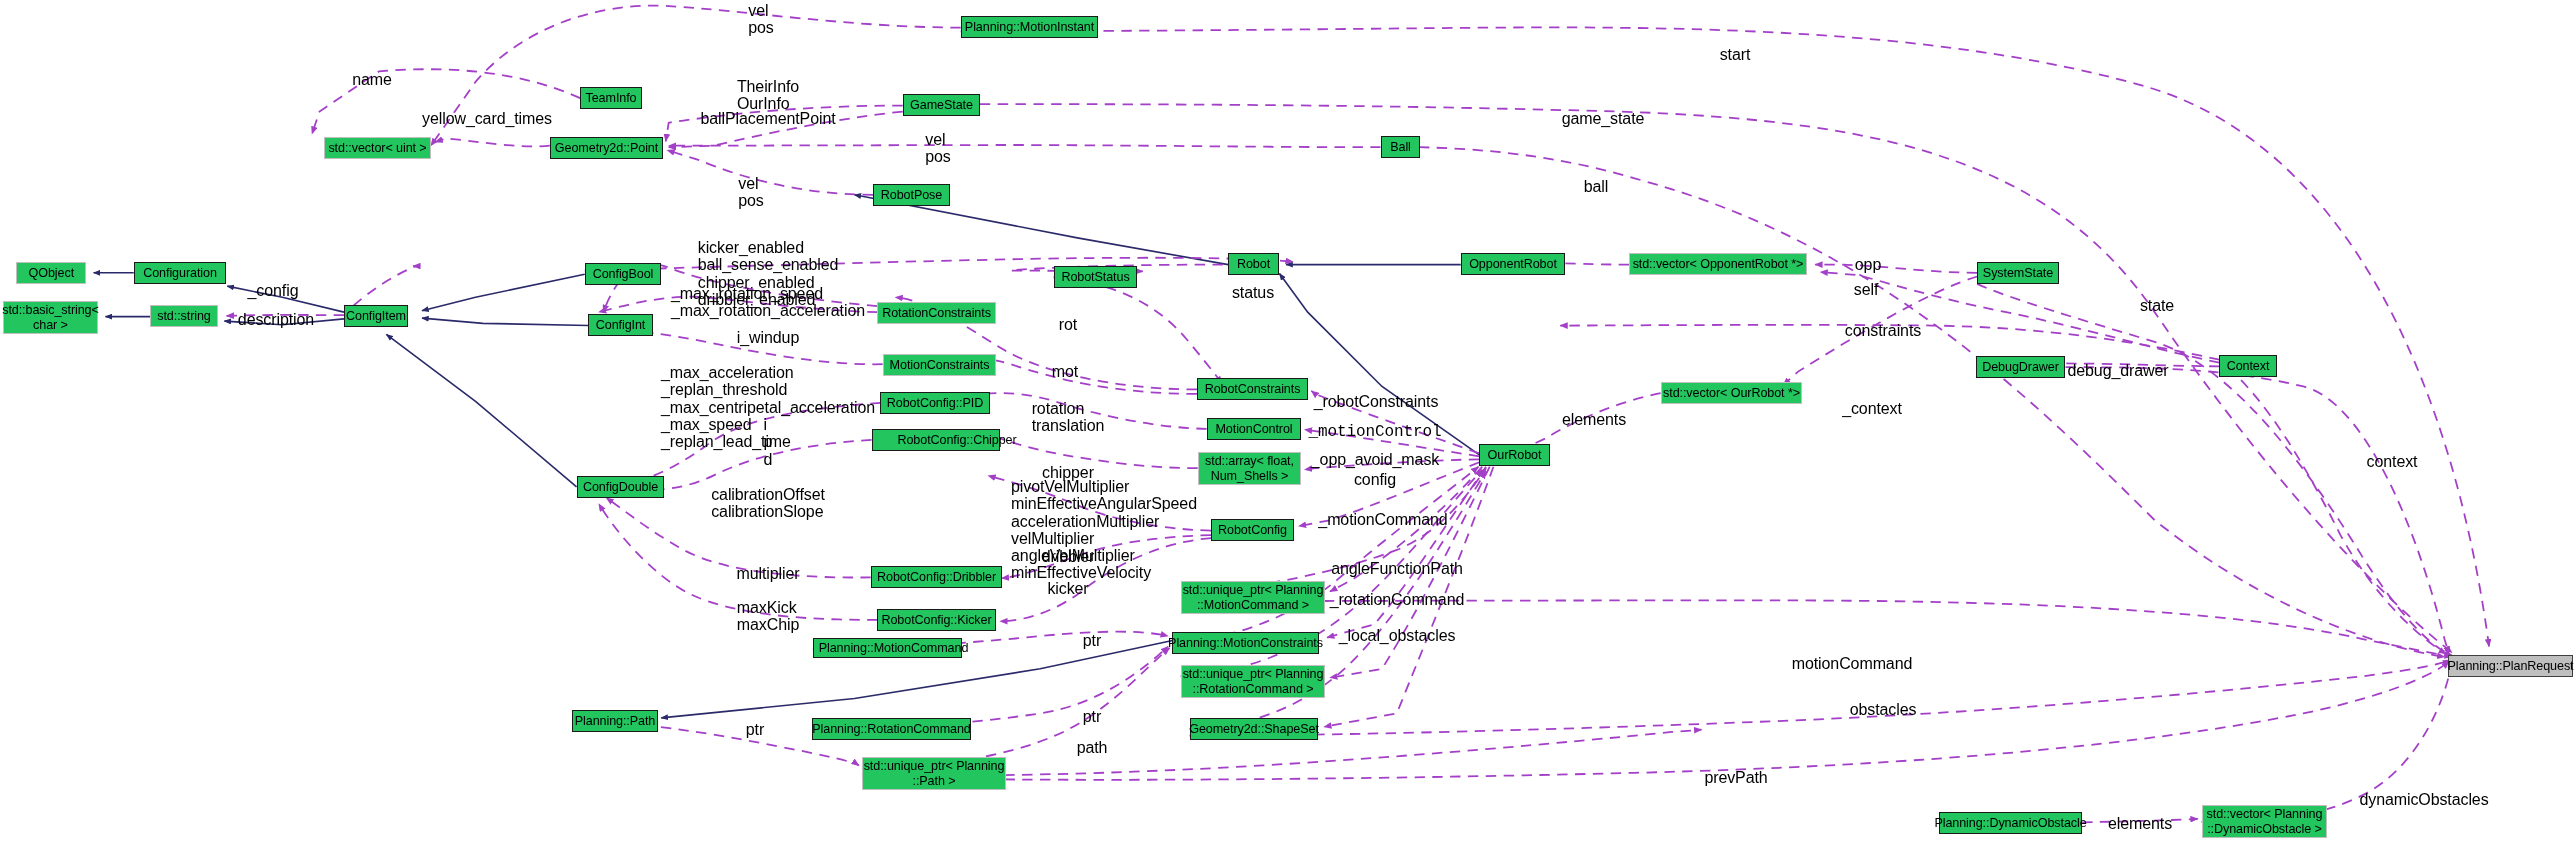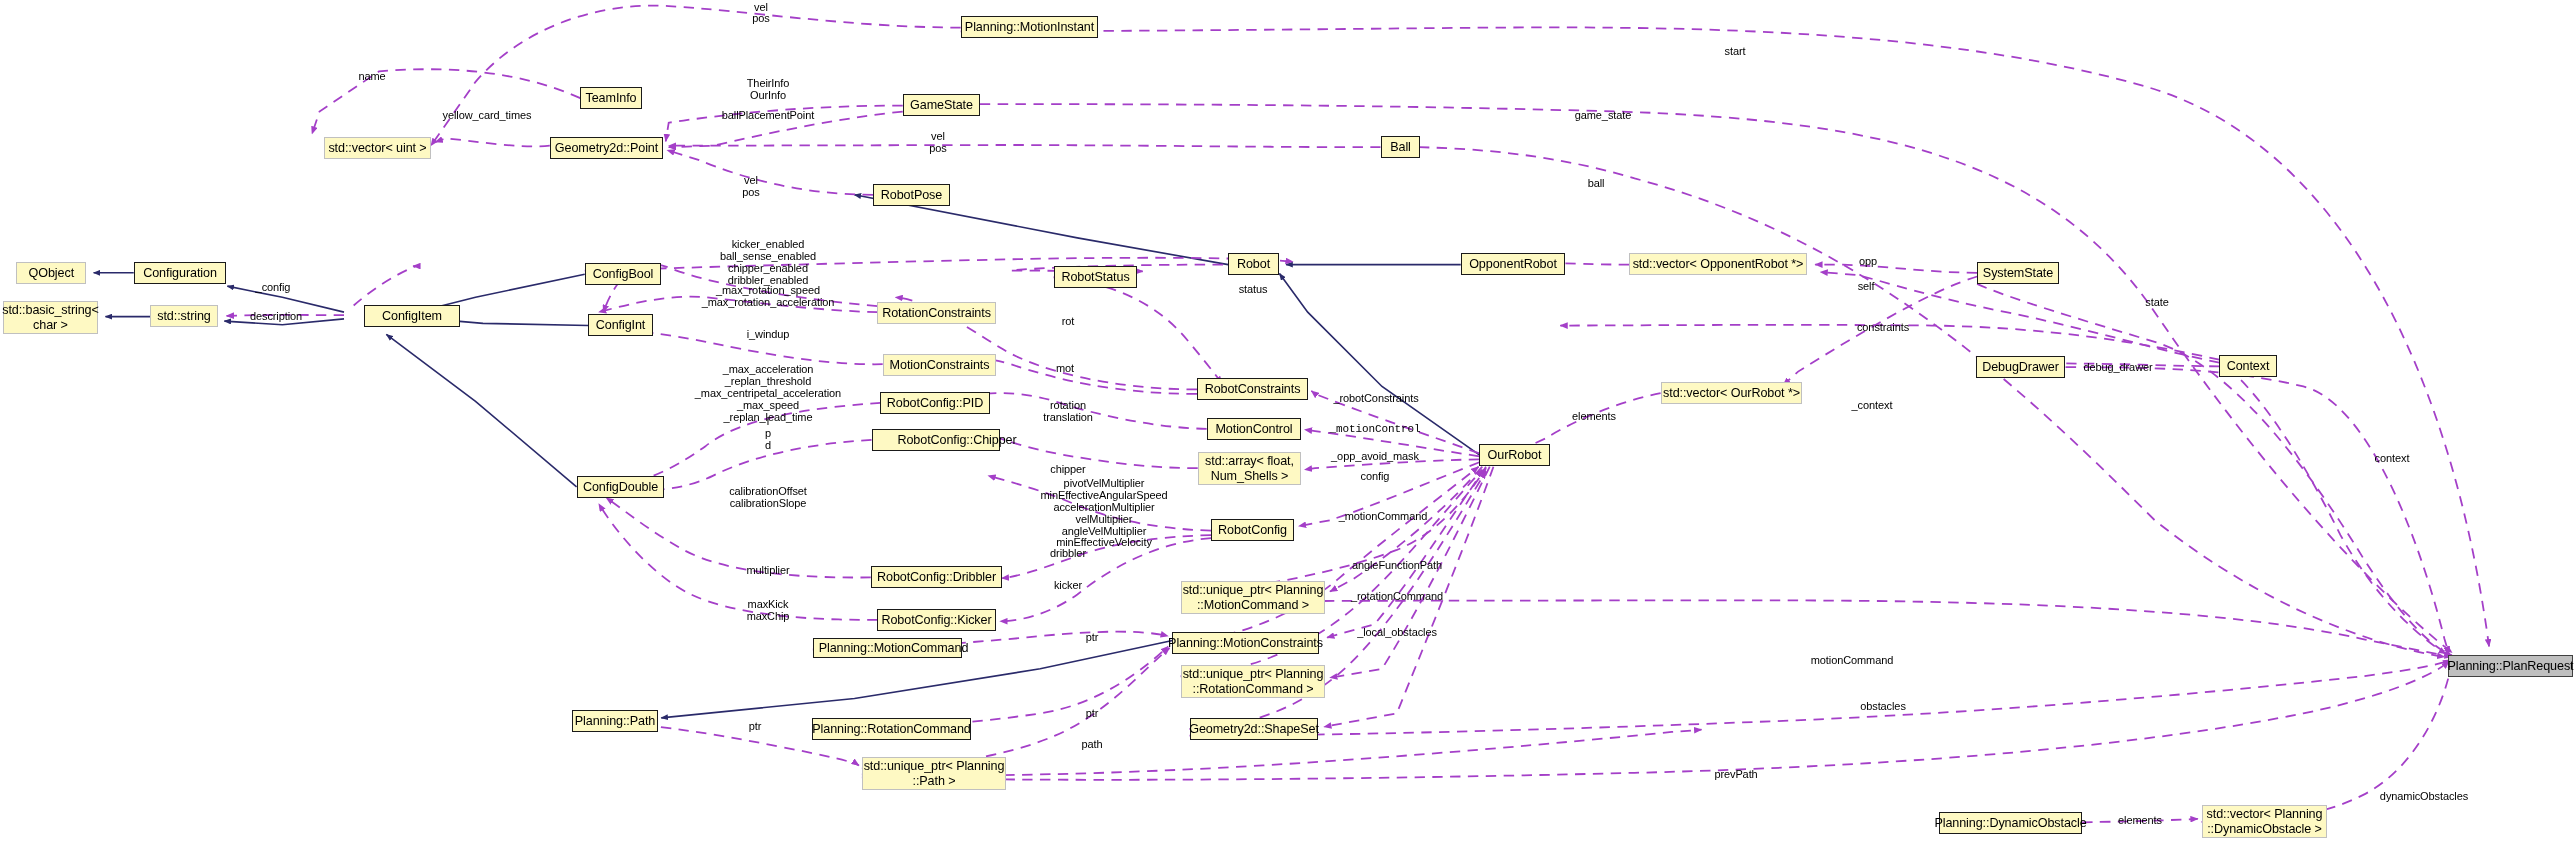--- a/index.html
+++ b/index.html
@@ -26,42 +26,42 @@
   .node {
     position: absolute;
     box-sizing: border-box;
     display: flex;
     align-items: center;
     justify-content: center;
     text-align: center;
     font-size: 12.6px;
     line-height: 1.12;
     color: #000000;
-    background: #fef9c3;
+    background: #22c55e;
     white-space: pre;
     letter-spacing: -0.1px;
   }
   
   .n-plain {           
     border: 0.7px solid #c0c0c0;
   }
   .n-strong {          
     border: 1.1px solid #1a1a1a;
   }
   .n-focus {           
     border: 1.1px solid #404040;
     background: #bfbfbf;
   }
   .elabel {
     position: absolute;
-    font-size: 11px;
+    font-size: 16px;
     line-height: 1.08;
     color: #000000;
     white-space: pre;
-    text-align: center;
+    text-align: left;
     transform: translateX(-50%);
     letter-spacing: -0.1px;
   }
 </style>
 </head>
 <body>
 
 <div id="diagram">
 
   <svg id="edges" viewBox="0 0 3467 1137" xmlns="http://www.w3.org/2000/svg">
@@ -152,21 +152,21 @@
       <path d="M1646,356 C1500,356 1400,360 1360,364 L1538,365"></path>
     </g>
   </svg>
 
   <div id="node-layer">
       <div class="node n-plain" style="left: 16.3px; top: 262px; width: 70px; height: 22px;">QObject</div>
       <div class="node n-strong" style="left: 134px; top: 262px; width: 92px; height: 22px;">Configuration</div>
       <div class="node n-plain" style="left: 3px; top: 301px; width: 95px; height: 33px;">std::basic_string&lt;
 char &gt;</div>
       <div class="node n-plain" style="left: 150px; top: 305px; width: 68px; height: 22px;">std::string</div>
-      <div class="node n-strong" style="left: 344px; top: 305px; width: 96px; height: 22px; margin-left: 20px;">ConfigItem</div>
+      <div class="node n-strong" style="left: 344px; top: 305px; width: 64px; height: 22px;">ConfigItem</div>
       <div class="node n-plain" style="left: 324px; top: 137px; width: 107px; height: 22px;">std::vector&lt; uint &gt;</div>
       <div class="node n-strong" style="left: 580px; top: 87px; width: 62px; height: 22px;">TeamInfo</div>
       <div class="node n-strong" style="left: 550px; top: 137px; width: 113px; height: 22px;">Geometry2d::Point</div>
       <div class="node n-strong" style="left: 903px; top: 94px; width: 77px; height: 22px;">GameState</div>
       <div class="node n-strong" style="left: 961px; top: 16.3px; width: 137px; height: 22px;">Planning::MotionInstant</div>
       <div class="node n-strong" style="left: 1381px; top: 136px; width: 39px; height: 22px;">Ball</div>
       <div class="node n-strong" style="left: 873px; top: 184px; width: 77px; height: 22px;">RobotPose</div>
       <div class="node n-strong" style="left: 585px; top: 263px; width: 76px; height: 22px;">ConfigBool</div>
       <div class="node n-strong" style="left: 588px; top: 314px; width: 65px; height: 22px;">ConfigInt</div>
       <div class="node n-strong" style="left: 577px; top: 476px; width: 87px; height: 22px;">ConfigDouble</div>

